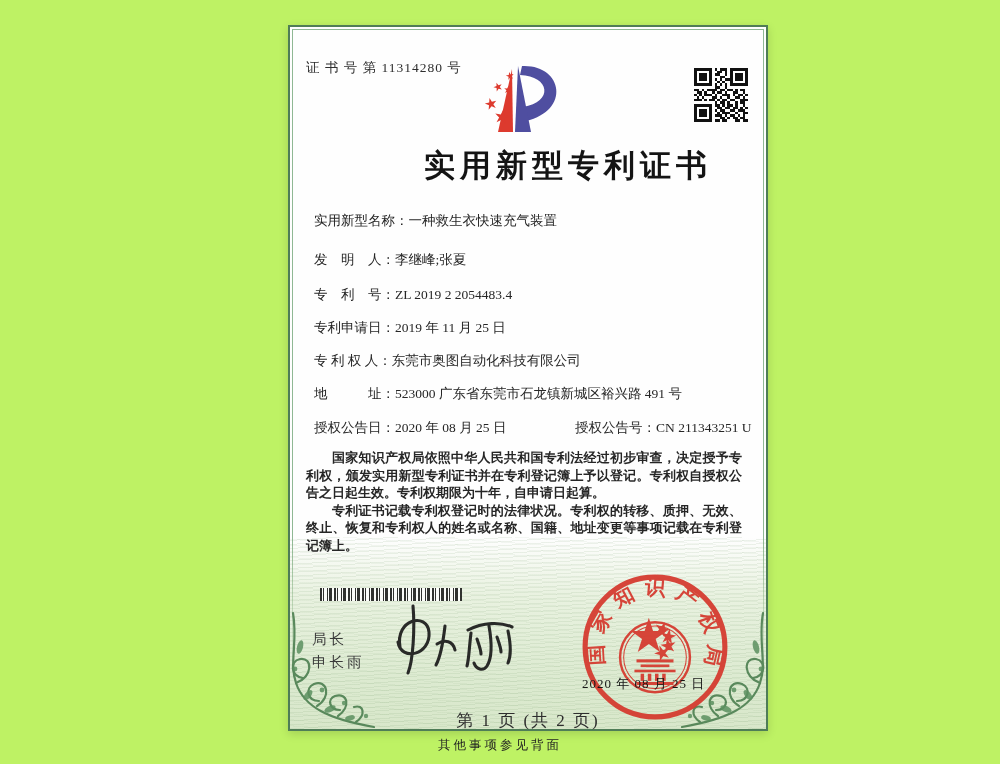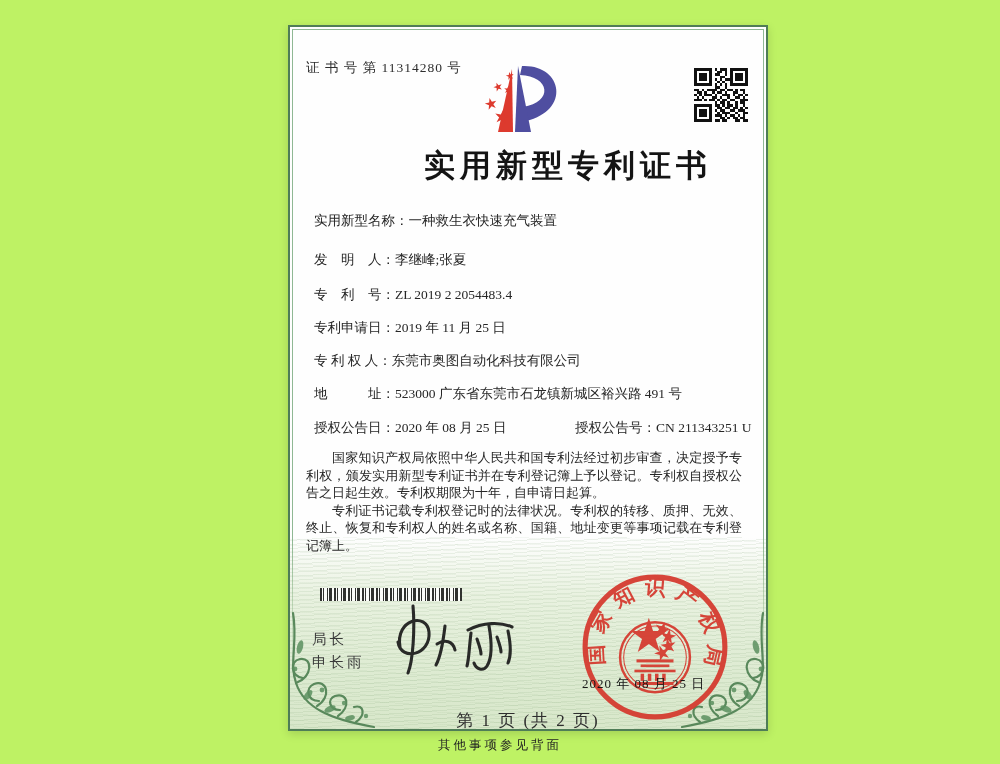--- a/index.html
+++ b/index.html
@@ -17,21 +17,21 @@
   .logo{position:absolute;left:172px;top:33px;width:124px;height:80px;}
   .qr{position:absolute;left:404px;top:41px;width:54px;height:54px;}
   .qr svg{width:54px;height:54px;display:block;}
   .title{position:absolute;left:0;top:118px;width:100%;text-align:center;font-size:31px;
          font-weight:bold;letter-spacing:5px;color:#141414;margin-left:40px;}
   .frow{position:absolute;left:16px;width:450px;font-size:13.5px;color:#2b2b2b;white-space:pre;}
   .flabel{color:#262626;margin-left:8px;}
   .fvalue{color:#262626;}
   .w172{display:inline-block;width:172px;}
   .paras{position:absolute;left:16px;top:422px;width:436px;font-size:13px;line-height:17.5px;color:#262626;}
-  .paras p{margin:0;text-indent:2em;text-align:justify;}
+  .paras p{margin:0;text-indent:2em;text-align:justify;font-weight:bold;}
   .barcode{position:absolute;left:30px;top:561px;width:142px;height:13px;opacity:.85;
         background:repeating-linear-gradient(90deg,#111 0 2px,#fff 2px 3px,#111 3px 4px,#fff 4px 7px,#111 7px 8px,#fff 8px 9px,#111 9px 12px,#fff 12px 14px);}
   .officer-title{position:absolute;left:22px;top:603px;font-size:14.5px;letter-spacing:3px;color:#3a3a3a;
         font-family:"Liberation Sans","DejaVu Sans",sans-serif;}
   .officer-name{position:absolute;left:22px;top:626px;font-size:14.5px;letter-spacing:3px;color:#3a3a3a;
         font-family:Liberation Mono, monospace;}
   .signature{position:absolute;left:92px;top:572px;width:145px;height:80px;z-index:4;}
   .seal{position:absolute;left:291px;top:546px;width:148px;height:148px;z-index:3;opacity:.92;}
   .seal-date{position:absolute;left:292px;top:648px;width:140px;font-size:13px;letter-spacing:1px;
         color:#161616;z-index:5;white-space:pre;}

